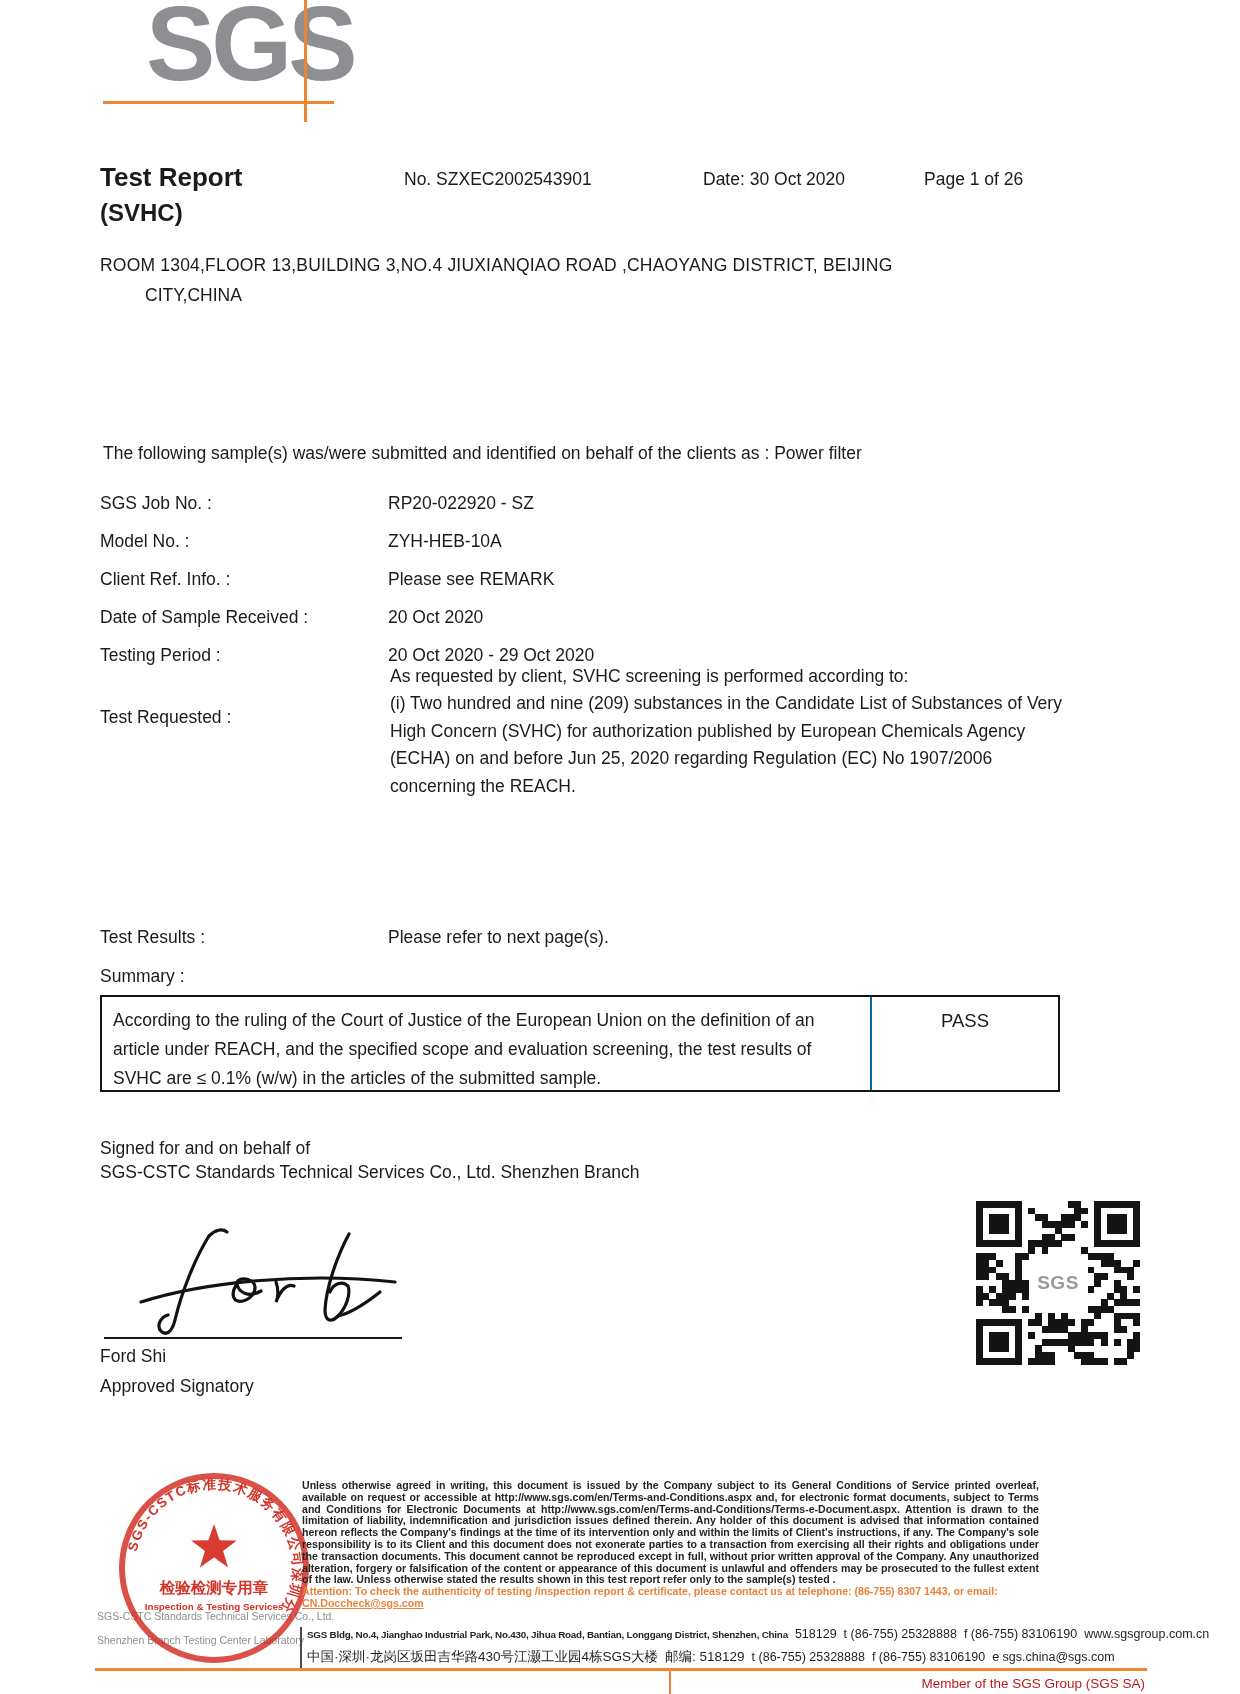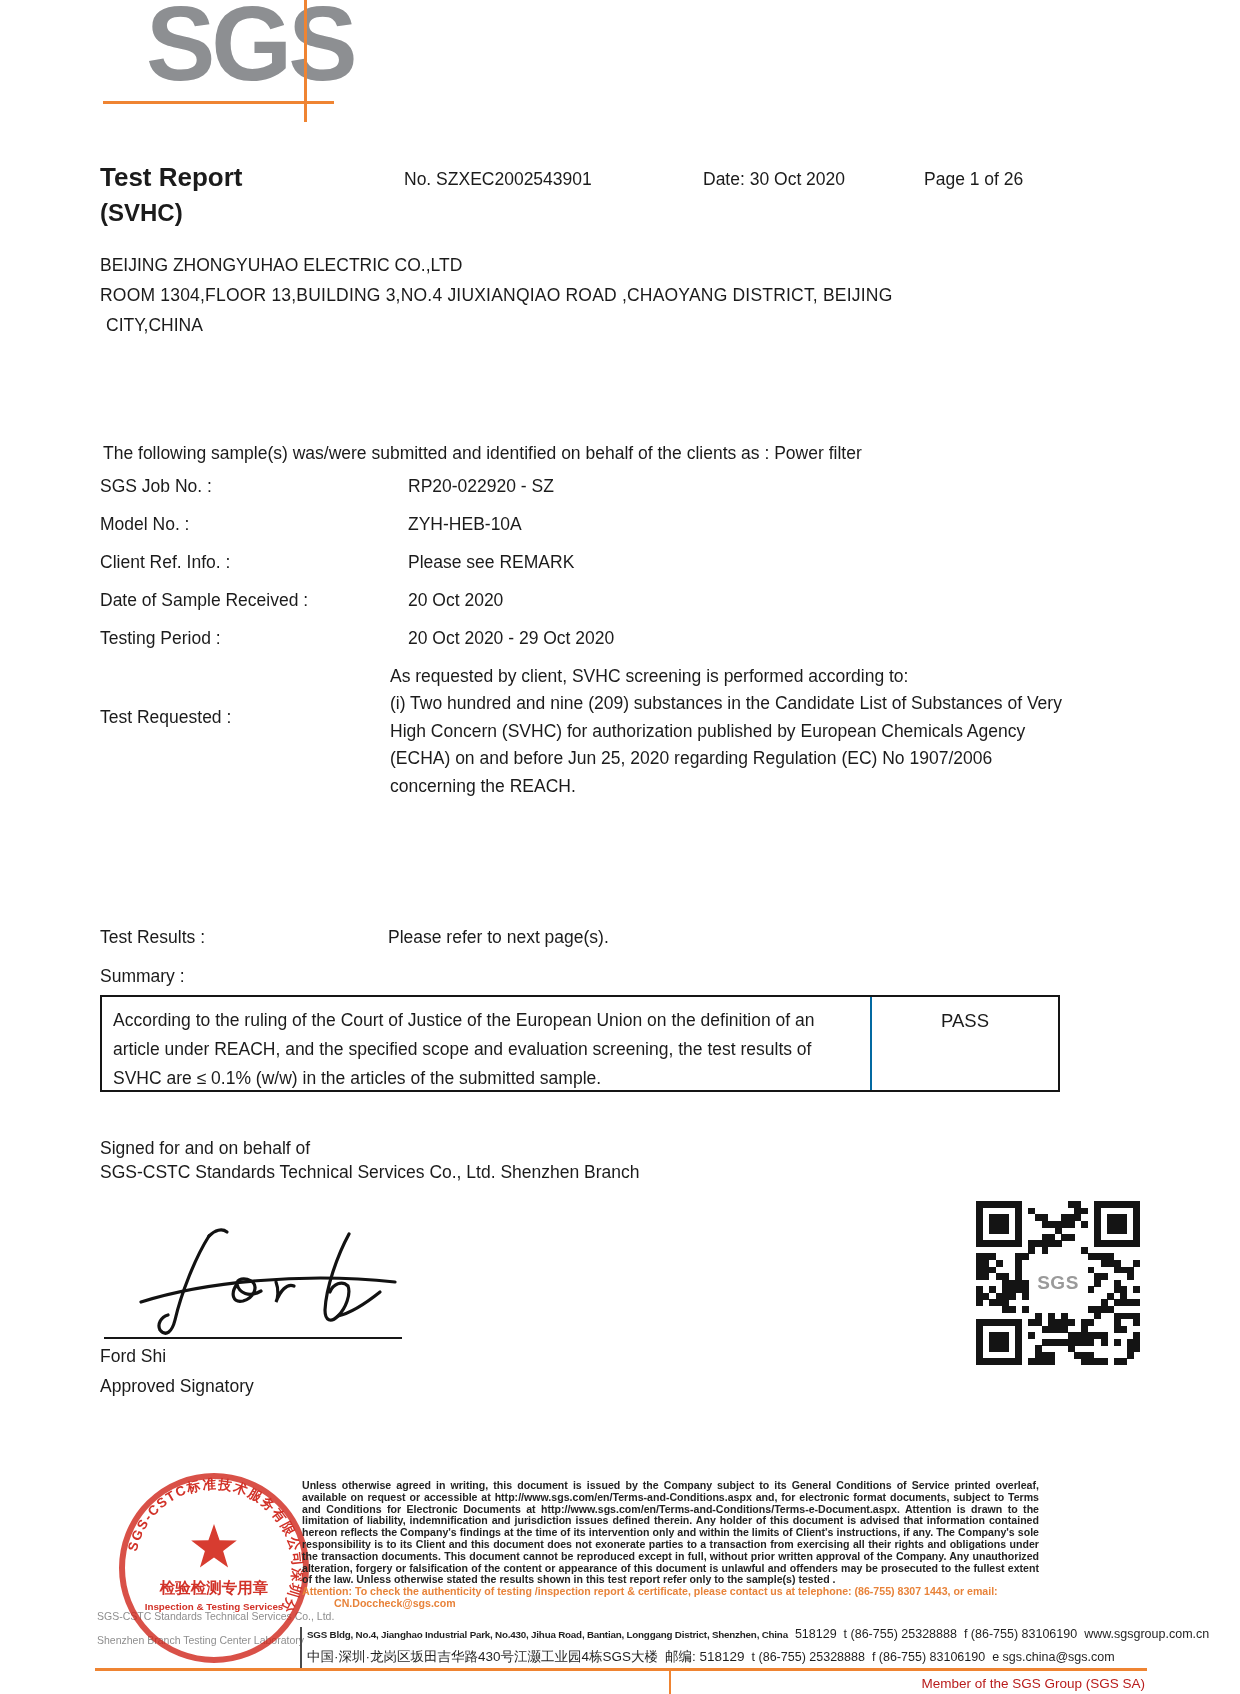--- a/index.html
+++ b/index.html
@@ -15,27 +15,27 @@
   .title{position:absolute;left:100px;top:162px;font-size:26px;font-weight:700;}
   .subtitle{position:absolute;left:100px;top:199px;font-size:24px;font-weight:700;}
   .hmeta{position:absolute;top:169px;font-size:17.5px;}
   .report-no{left:404px;}
   .report-date{left:703px;}
   .report-page{left:924px;}
 
   
   .client{position:absolute;left:100px;top:250px;font-size:17.5px;line-height:30px;width:900px;}
   .client .l2{letter-spacing:.2px;}
-  .client .l3{padding-left:6px;}
+  .client .l3{padding-left:6px;margin-left:39px;}
 
   .intro{position:absolute;left:103px;top:443px;font-size:17.5px;}
 
   
   .fields{position:absolute;left:100px;top:476px;width:960px;font-size:17.5px;}
-  .frow{display:flex;height:38px;align-items:flex-start;gap:20px;}
+  .frow{display:flex;height:38px;align-items:flex-end;}
   .frow .lab{width:288px;flex:0 0 288px;}
 
   .tr-label{position:absolute;left:100px;top:663px;font-size:17.5px;margin-top:44px;}
   .tr-value{position:absolute;left:390px;top:663px;width:692px;font-size:17.5px;line-height:27.4px;}
 
   .res-row{position:absolute;left:100px;top:927px;width:960px;font-size:17.5px;display:flex;}
   .res-row .lab{width:288px;flex:0 0 288px;}
 
   .sum-label{position:absolute;left:100px;top:966px;font-size:17.5px;}
   .sum-box{position:absolute;left:100px;top:995px;width:960px;height:97px;border:2px solid #151515;
@@ -59,21 +59,21 @@
   
   .stamp-co{position:absolute;left:97px;top:1604px;font-size:10.5px;color:#8e8e8e;
             line-height:24px;white-space:nowrap;}
   .stamp-svg{position:absolute;left:116px;top:1470px;opacity:.93;}
 
   
   .legal{position:absolute;left:302px;top:1480px;width:737px;font-size:10.6px;line-height:11.8px;
          text-align:justify;color:#242424;font-weight:600;}
   .legal a, .legal .lnk{color:#242424;}
   .attention{color:#e8833a;font-weight:700;text-align:left;}
-  .attention .eml{padding-left:32px;}
+  .attention .eml{text-decoration:underline;}
   .addr{position:absolute;left:300px;top:1627px;width:848px;border-left:2px solid #4a4a4a;
         padding-left:5px;color:#1f1f1f;}
   .addr-row{display:flex;align-items:baseline;height:21px;white-space:nowrap;}
   .addr-small{font-size:9.8px;font-weight:600;letter-spacing:-.2px;}
   .addr-big{font-size:12.5px;margin-left:7px;}
   .addr-cn{font-size:13.5px;}
   .foot-rule{position:absolute;left:95px;top:1668px;width:1052px;height:3px;background:#ef8432;}
   .foot-tick{position:absolute;left:669px;top:1668px;width:2px;height:26px;background:#ef8432;}
   .member{position:absolute;right:95px;top:1676px;font-size:13.5px;color:#b91c1c;}
 </style>
@@ -86,21 +86,20 @@
   <div class="rule-h"></div>
   <div class="rule-v"></div>
 
   <div class="title">Test Report</div>
   <div class="subtitle">(SVHC)</div>
   <div class="hmeta report-no">No. SZXEC2002543901</div>
   <div class="hmeta report-date">Date: 30 Oct 2020</div>
   <div class="hmeta report-page">Page 1 of 26</div>
 
   <div class="client">
-    <div class="l1">BEIJING ZHONGYUHAO ELECTRIC CO.,LTD</div>
     <div class="l2">ROOM 1304,FLOOR 13,BUILDING 3,NO.4 JIUXIANQIAO ROAD ,CHAOYANG DISTRICT, BEIJING</div>
     <div class="l3">CITY,CHINA</div>
   </div>
 
   <div class="intro">The following sample(s) was/were submitted and identified on behalf of the clients as : Power filter</div>
 
   <div class="fields">
     <div class="frow">
       <span class="lab">SGS Job No. :</span>
       <span class="val">RP20-022920 - SZ</span>

